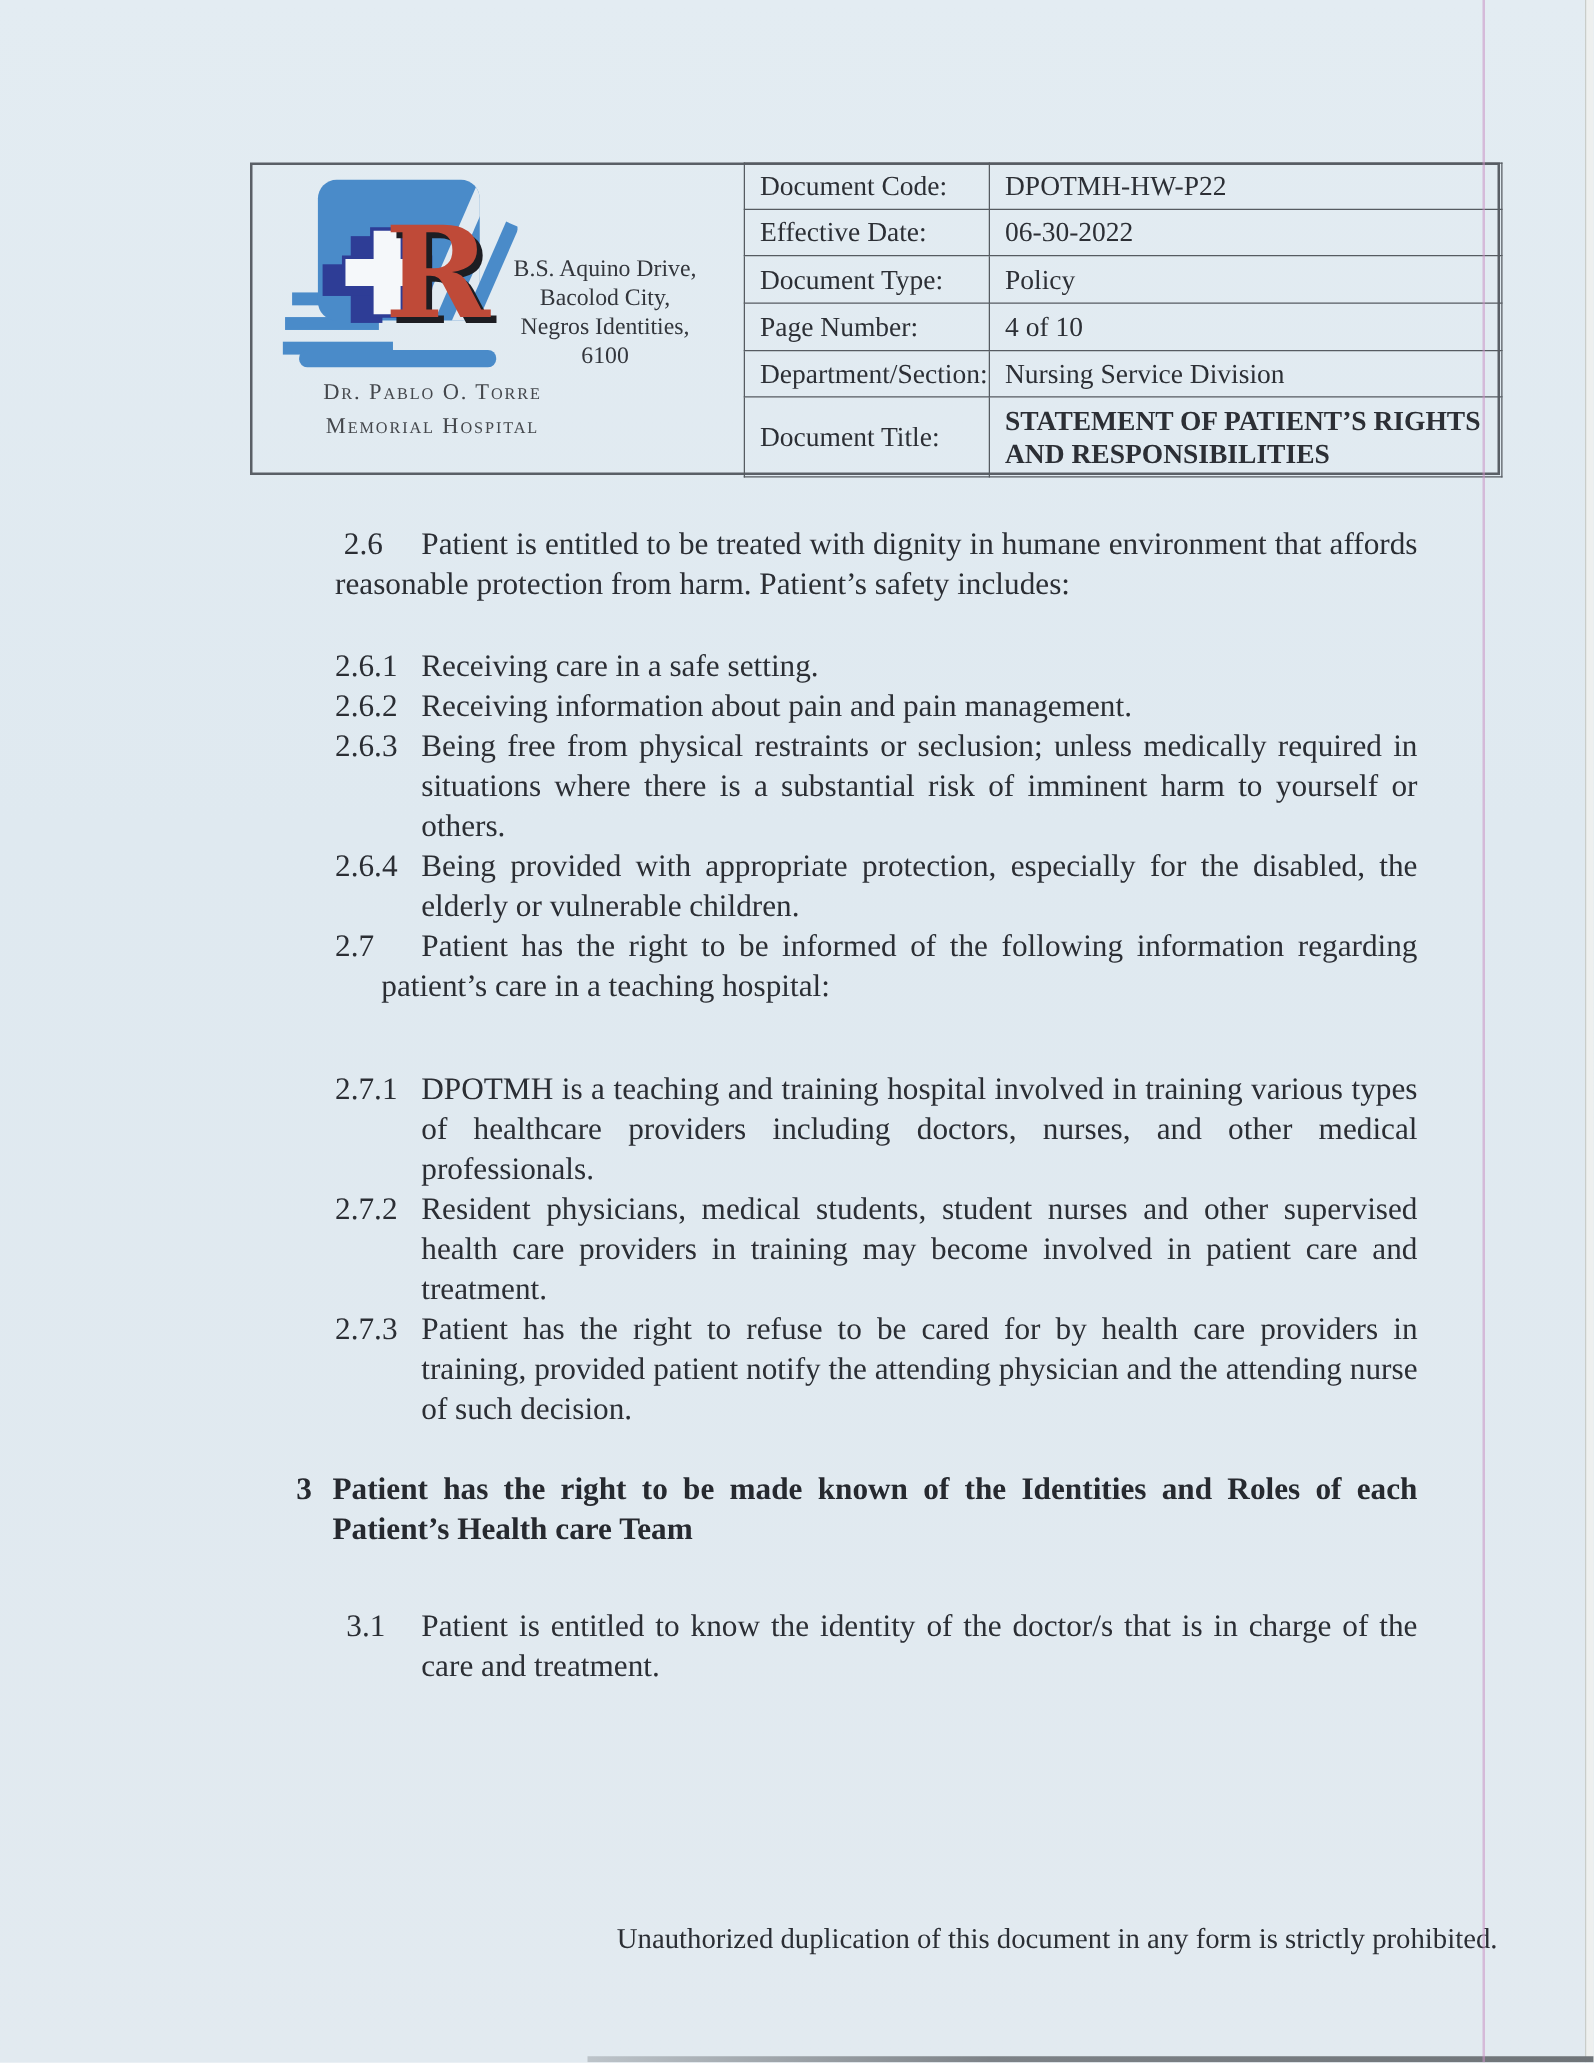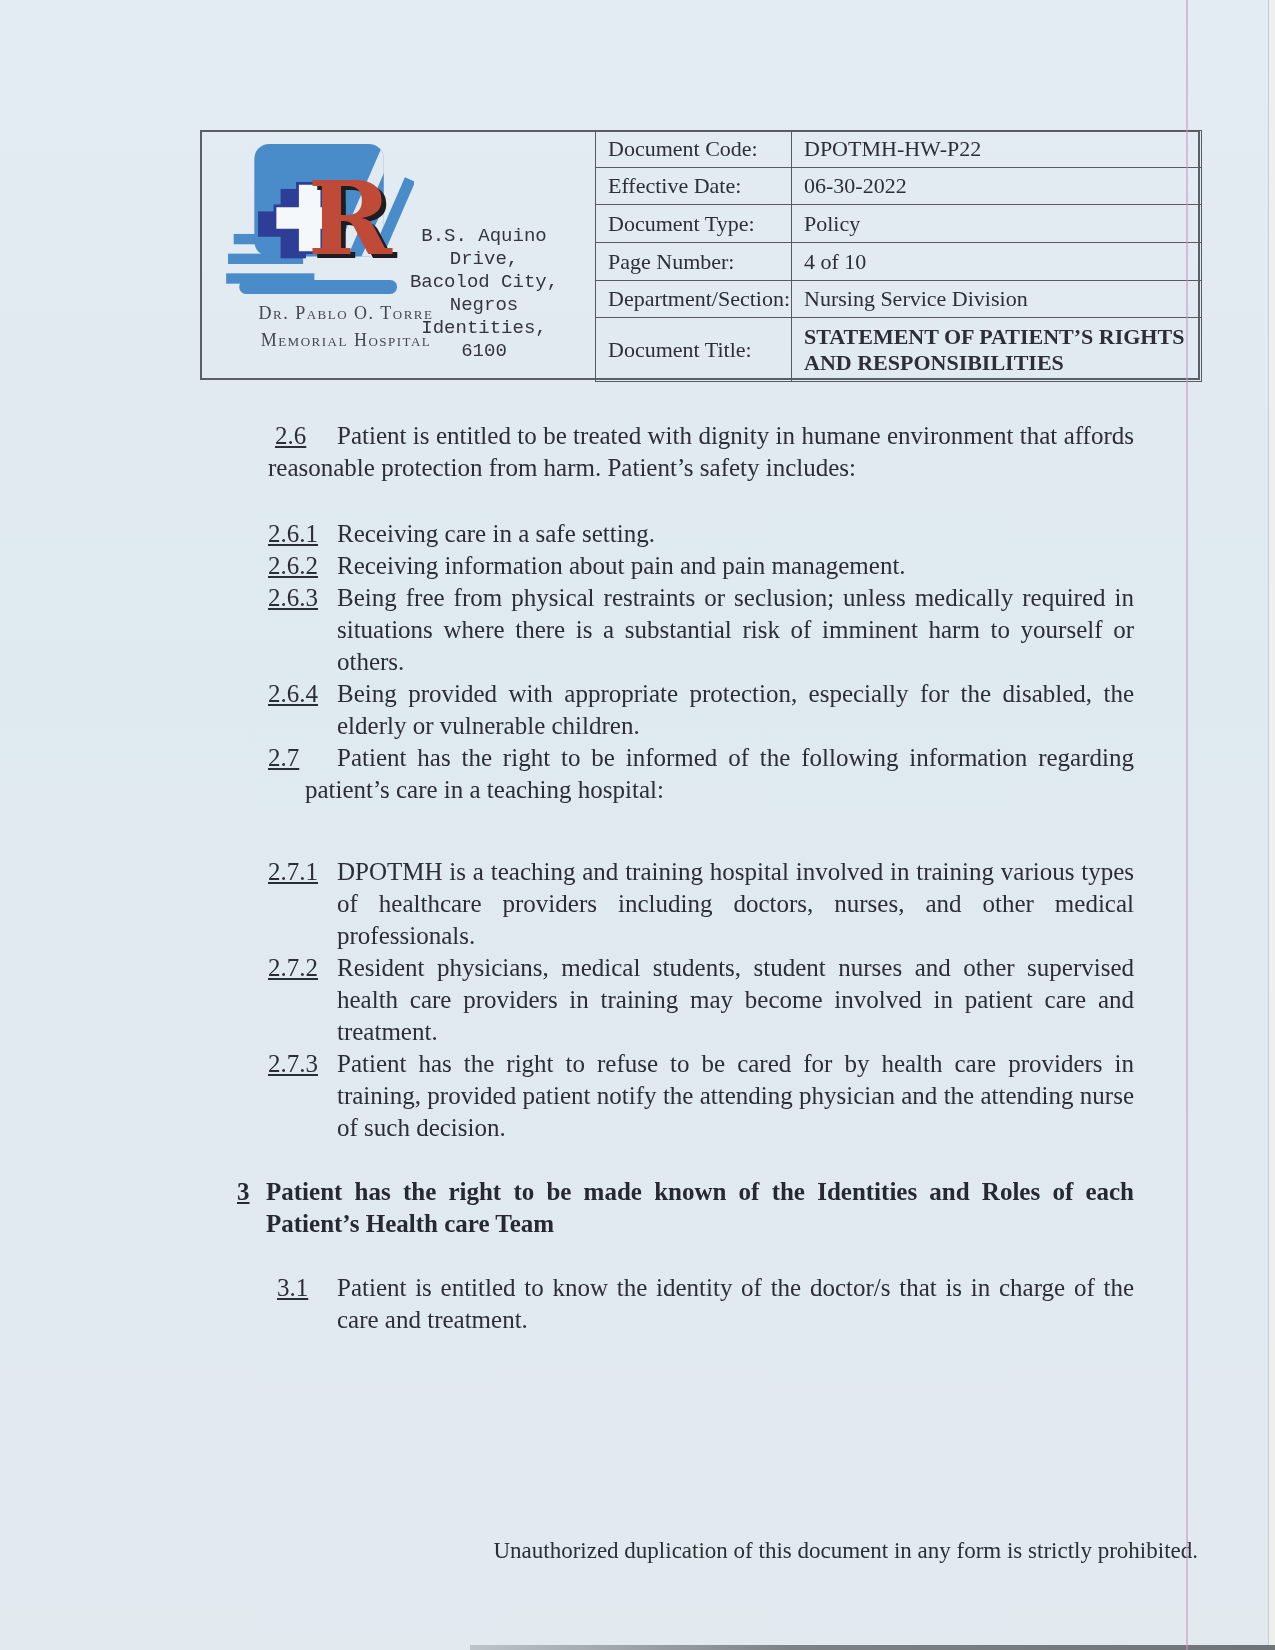--- a/index.html
+++ b/index.html
@@ -37,22 +37,22 @@
     position: absolute; left: 200px; top: 130px; width: 1000px; height: 250px;
     border: 2px solid #5a5f66;
   }
   .logo-wrap { position: absolute; left: 24px; top: 10px; width: 188px; height: 152px; }
   .hospital-name {
     position: absolute; left: 5px; top: 158px; width: 230px;
     text-align: center; font-variant: small-caps;
     font-size: 18px; line-height: 27px; letter-spacing: 1.5px; color: #44474c;
   }
   .address {
-    position: absolute; left: 192px; top: 93px; width: 180px;
-    text-align: center; font-size: 19px; line-height: 23px; color: #33363c; font-family: Liberation Mono, monospace;
+    position: absolute; left: 192px; top: 72px; width: 180px;
+    text-align: center; font-size: 19px; line-height: 23px; color: #33363c;
   }
 
   table.meta {
     position: absolute; left: 393px; top: -2px;
     width: 607px; height: 252px;
     border-collapse: collapse; table-layout: fixed; border-radius: 22px;
   }
   table.meta td {
     border: 1px solid #565b61;
     padding: 2px 12px;
@@ -60,21 +60,21 @@
   }
   table.meta td.label { width: 196px; }
   table.meta tr.title-row td.value { font-weight: bold; line-height: 26px; }
 
   
   .doc-body {
     position: absolute; left: 268px; top: 420px; width: 866px;
     font-size: 25px; line-height: 32px; color: #2b2e34;
     text-align: justify;
   }
-  .doc-body .num { display: inline-block; text-decoration: underline; }
+  .doc-body .num { display: inline-block; }
 
   .p26 { text-indent: 7px; margin-bottom: 34px; }
   .p26 .num { width: 62px; text-indent: 0; }
 
   .li { padding-left: 69px; text-indent: -69px; }
   .li .num { width: 69px; text-indent: 0; }
 
   .li27 { padding-left: 37px; text-indent: -37px; }
   .li27 .num { width: 69px; text-indent: 0; }
 
@@ -199,21 +199,21 @@
       <div class="li"><span class="num">2.6.4</span><span>Being provided with appropriate protection, especially for the disabled, the elderly or vulnerable children.</span></div>
       <div class="li27"><span class="num">2.7</span><span>Patient has the right to be informed of the following information regarding patient’s care in a teaching hospital:</span></div>
     </div>
 
     <div style="margin-bottom:32px;">
       <div class="li"><span class="num">2.7.1</span><span>DPOTMH is a teaching and training hospital involved in training various types of healthcare providers including doctors, nurses, and other medical professionals.</span></div>
       <div class="li"><span class="num">2.7.2</span><span>Resident physicians, medical students, student nurses and other supervised health care providers in training may become involved in patient care and treatment.</span></div>
       <div class="li"><span class="num">2.7.3</span><span>Patient has the right to refuse to be cared for by health care providers in training, provided patient notify the attending physician and the attending nurse of such decision.</span></div>
     </div>
 
-    <div class="sec3" style="margin-bottom:32px;"><span class="num">3</span><span>Patient has the right to be made known of the Identities and Roles of each Patient’s Health care Team</span></div>
+    <div class="sec3" style="margin-bottom:46px;"><span class="num">3</span><span>Patient has the right to be made known of the Identities and Roles of each Patient’s Health care Team</span></div>
 
     <div class="li31"><span class="num">3.1</span><span>Patient is entitled to know the identity of the doctor/s that is in charge of the care and treatment.</span></div>
 
   </div>
 
   <div class="footer">Unauthorized duplication of this document in any form is strictly prohibited.</div>
 
 </div>
 
 </body></html>

